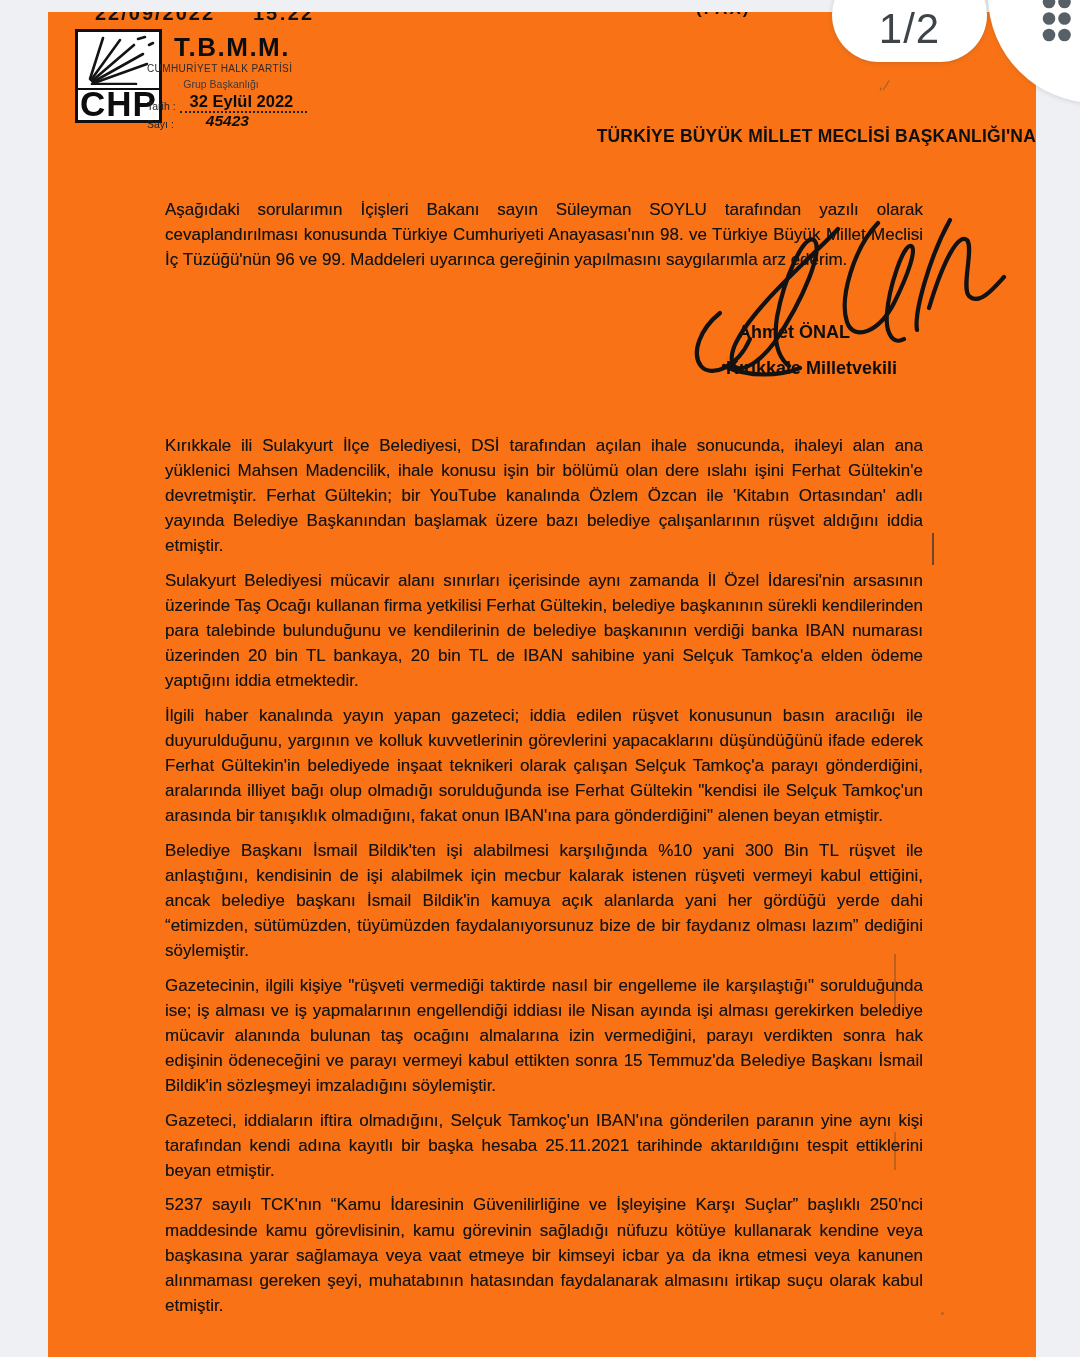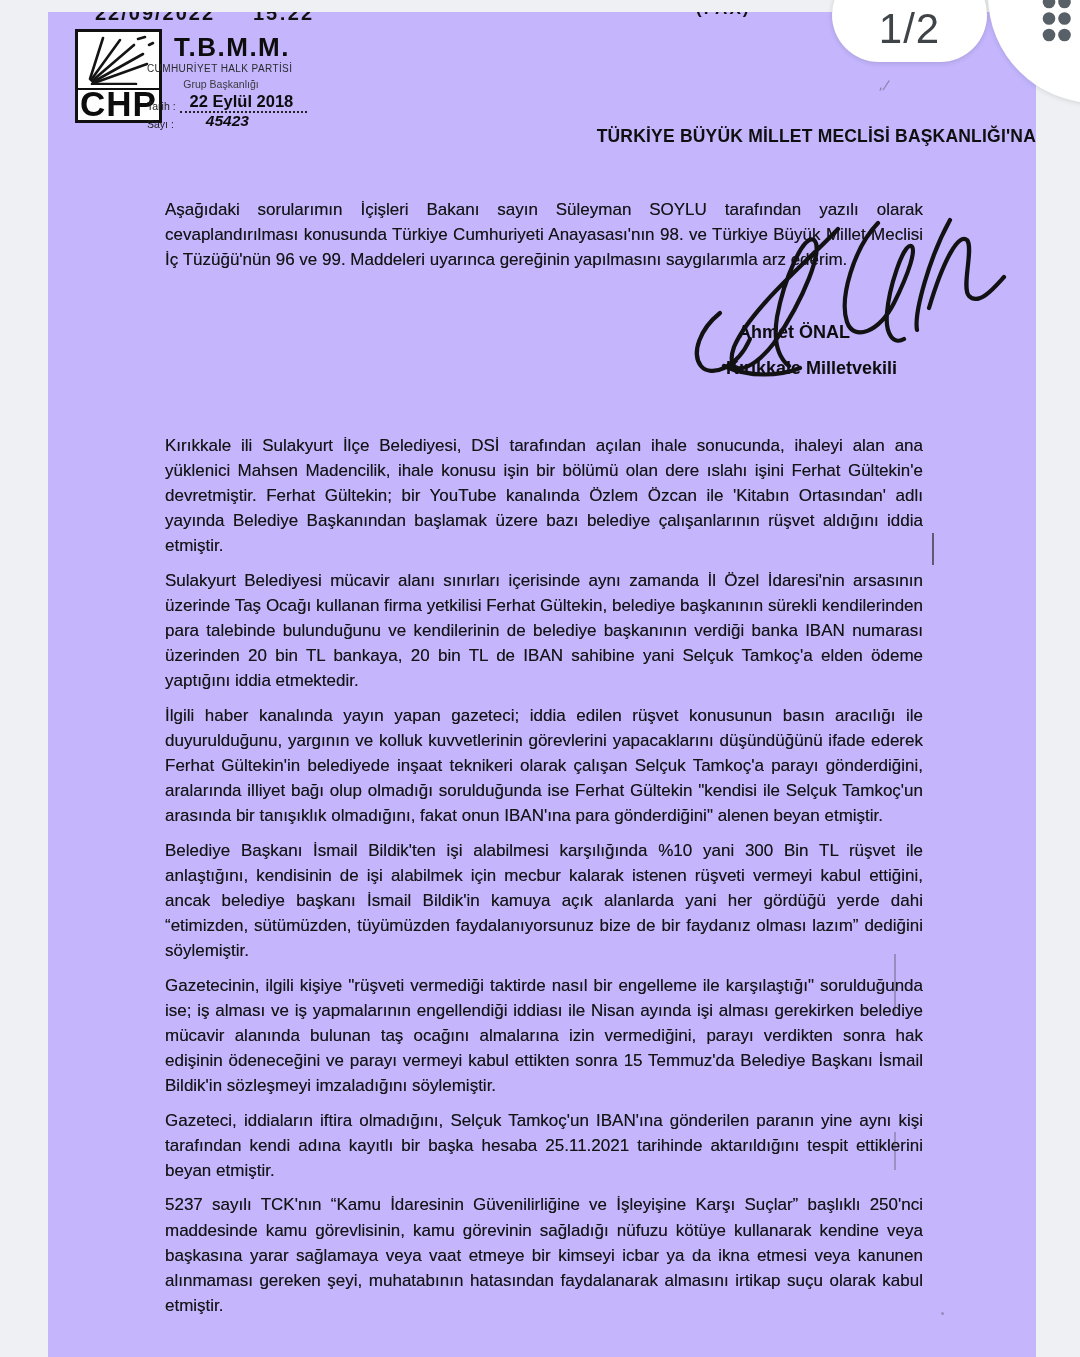--- a/index.html
+++ b/index.html
@@ -19,21 +19,21 @@
     display:flex; align-items:flex-end; justify-content:center;
   }
   .page-pill span { font-size:42px; color:#3f4449; line-height:1; padding-bottom:12px; letter-spacing:1px; }
   .corner-circle {
     position:absolute; left:988px; top:-112px; width:215px; height:215px;
     background:#fff; border-radius:50%; z-index:9;
     box-shadow:0 1px 5px rgba(60,64,67,.16);
   }
   .grid-dots { position:absolute; left:1036px; top:-8px; z-index:11; }
   
-  .page { position:absolute; left:48px; top:12px; width:988px; height:1345px; background:#c4b5fd; z-index:1; }
+  .page { position:absolute; left:48px; top:12px; width:988px; height:1345px; background:#f97316; z-index:1; }
   .fax-date {
     position:absolute; left:47px; top:-10px; font-weight:bold; font-size:20px;
     letter-spacing:2px; color:#111; white-space:pre;
   }
   .fax-remnant-left {
     position:absolute; left:648px; top:-13px; font-weight:bold; font-size:17px;
     color:#111; letter-spacing:2px;
   }
   .fax-remnant-right {
     position:absolute; left:856px; top:24px; font-weight:bold; font-size:17px;
@@ -115,21 +115,21 @@
       </svg>
     </div>
     <div class="stamp-chp">CHP</div>
   </div>
 
   <div class="org-abbr">T.B.M.M.</div>
   <div class="org-party">CUMHURİYET HALK PARTİSİ</div>
   <div class="org-unit">Grup Başkanlığı</div>
 
   <div class="row-tarih">
-    <span class="small-label">Tarih :</span><span class="tarih-value">22 Eylül 2018</span>
+    <span class="small-label">Tarih :</span><span class="tarih-value">32 Eylül 2022</span>
   </div>
   <div class="row-sayi">
     <span class="small-label">Sayı :</span><span class="sayi-value">45423</span>
   </div>
 
   <div class="doc-title">TÜRKİYE BÜYÜK MİLLET MECLİSİ BAŞKANLIĞI'NA</div>
 
   <div class="text-col">
     <p>Aşağıdaki sorularımın İçişleri Bakanı sayın Süleyman SOYLU tarafından yazılı olarak cevaplandırılması konusunda Türkiye Cumhuriyeti Anayasası'nın 98. ve Türkiye Büyük Millet Meclisi İç Tüzüğü'nün 96 ve 99. Maddeleri uyarınca gereğinin yapılmasını saygılarımla arz ederim.</p>
     <div class="sig-spacer"></div>

